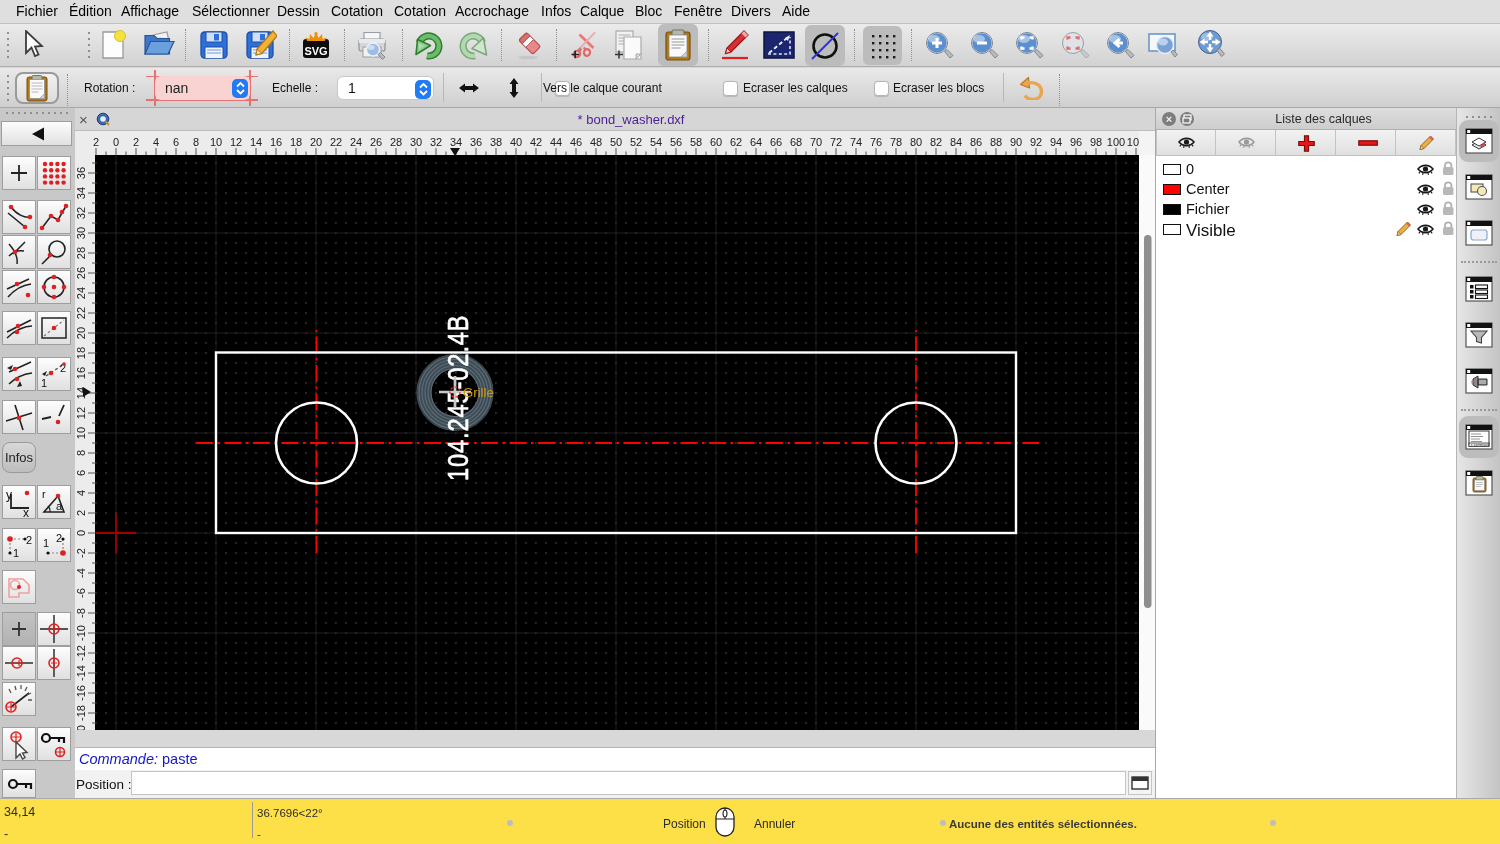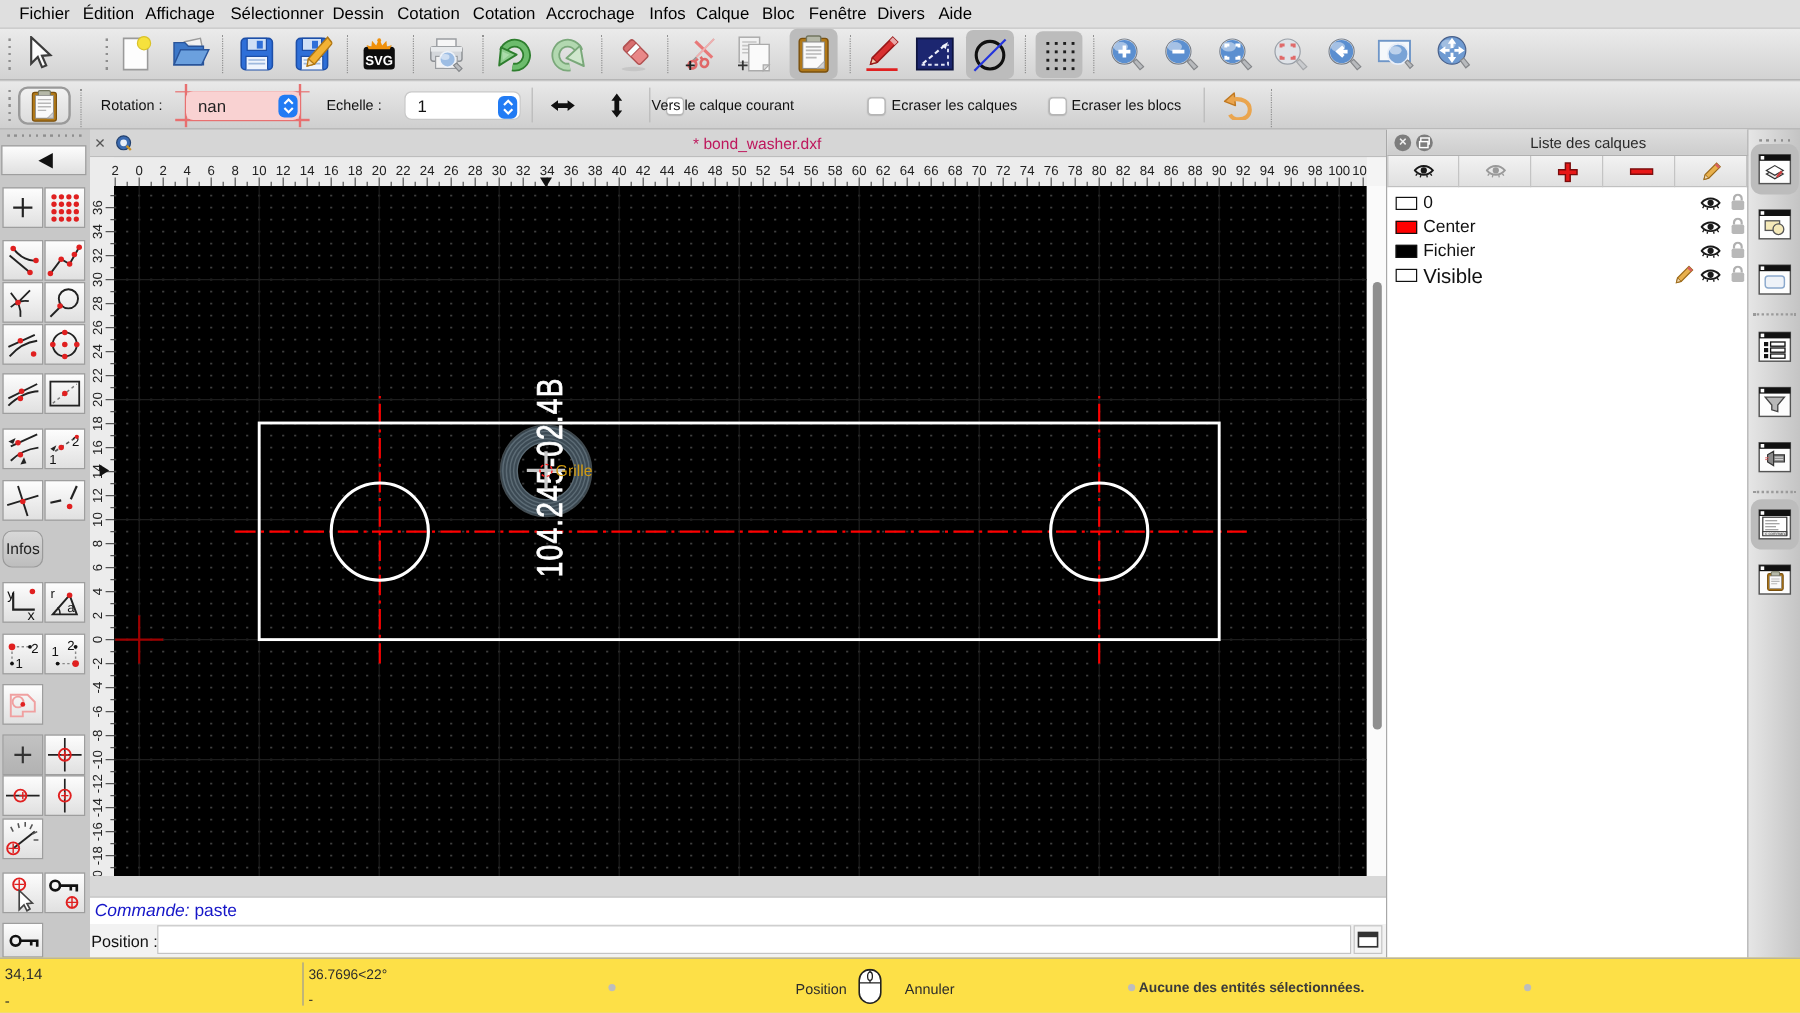--- a/index.html
+++ b/index.html
@@ -583,21 +583,21 @@
   </div>
 <div class="abs tabbar">
     <div class="abs" style="left:4px;top:3px;font-size:15px;color:#555">×</div>
     <div class="abs" style="left:21px;top:4px">
       <svg width="15" height="15" viewBox="0 0 15 15" style="">
         <circle cx="7" cy="7" r="5.8" fill="#3a6ab0" stroke="#23416e" stroke-width="1"></circle>
         <circle cx="7" cy="7" r="2.8" fill="#e8eef8"></circle>
         <path d="M9.5 9.5 L13 13" stroke="#c89028" stroke-width="2"></path>
       </svg>
     </div>
-    <div class="abs" style="left:0;top:4px;width:1112px;text-align:center;font-size:13px;color:#be185d">* bond_washer.dxf</div>
+    <div class="abs" style="left:0;top:4px;width:1112px;text-align:center;font-size:13px;color:#4c1d95">* bond_washer.dxf</div>
   </div>
 <div class="abs" style="left:75px;top:131px;width:1080px;height:599px">
     <svg width="1080" height="599" viewBox="0 0 1080 599" style="">
       <rect width="1080" height="599" fill="#ececec"></rect>
       <rect x="20" y="24" width="1044" height="575" fill="#000"></rect>
       <rect x="1064" y="24" width="16" height="575" fill="#fafafa"></rect>
       <rect x="1069" y="104" width="7.5" height="373" rx="3.7" fill="#8e8e8e"></rect>
       <defs>
         <pattern id="gd" width="10" height="10" patternUnits="userSpaceOnUse" x="0.3" y="1.3">
           <rect width="1.3" height="1.3" fill="#606060"></rect>

